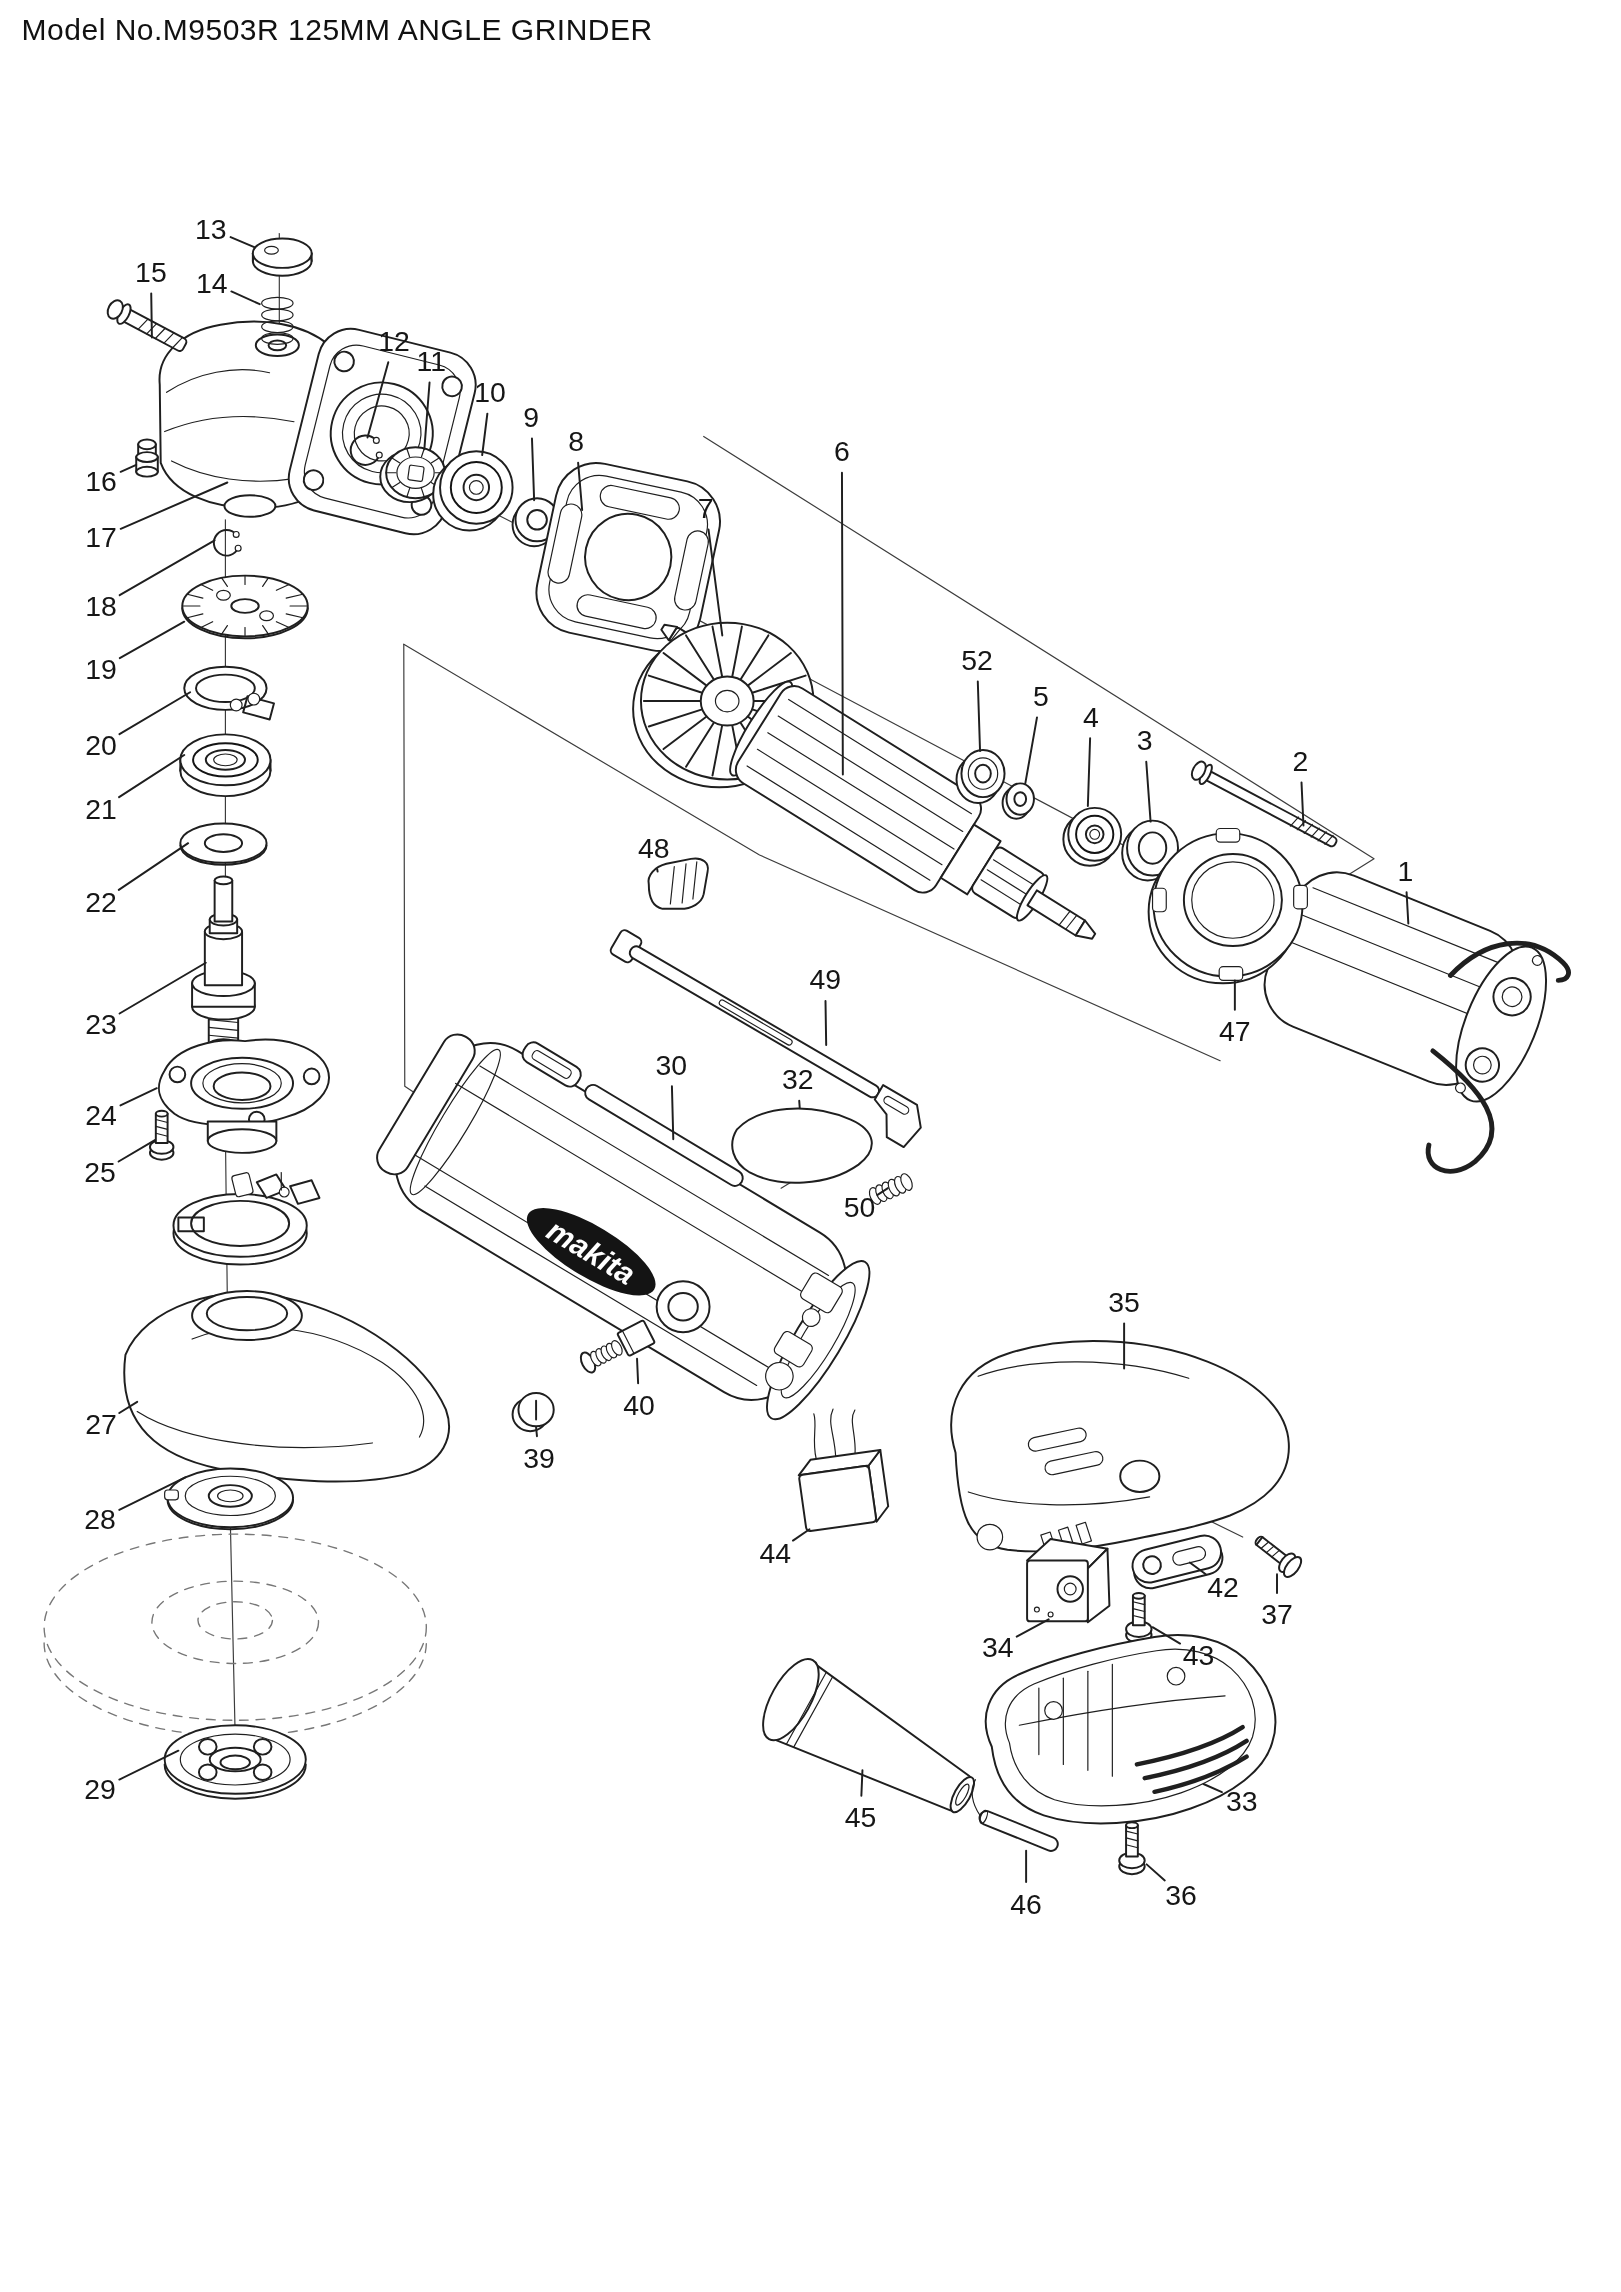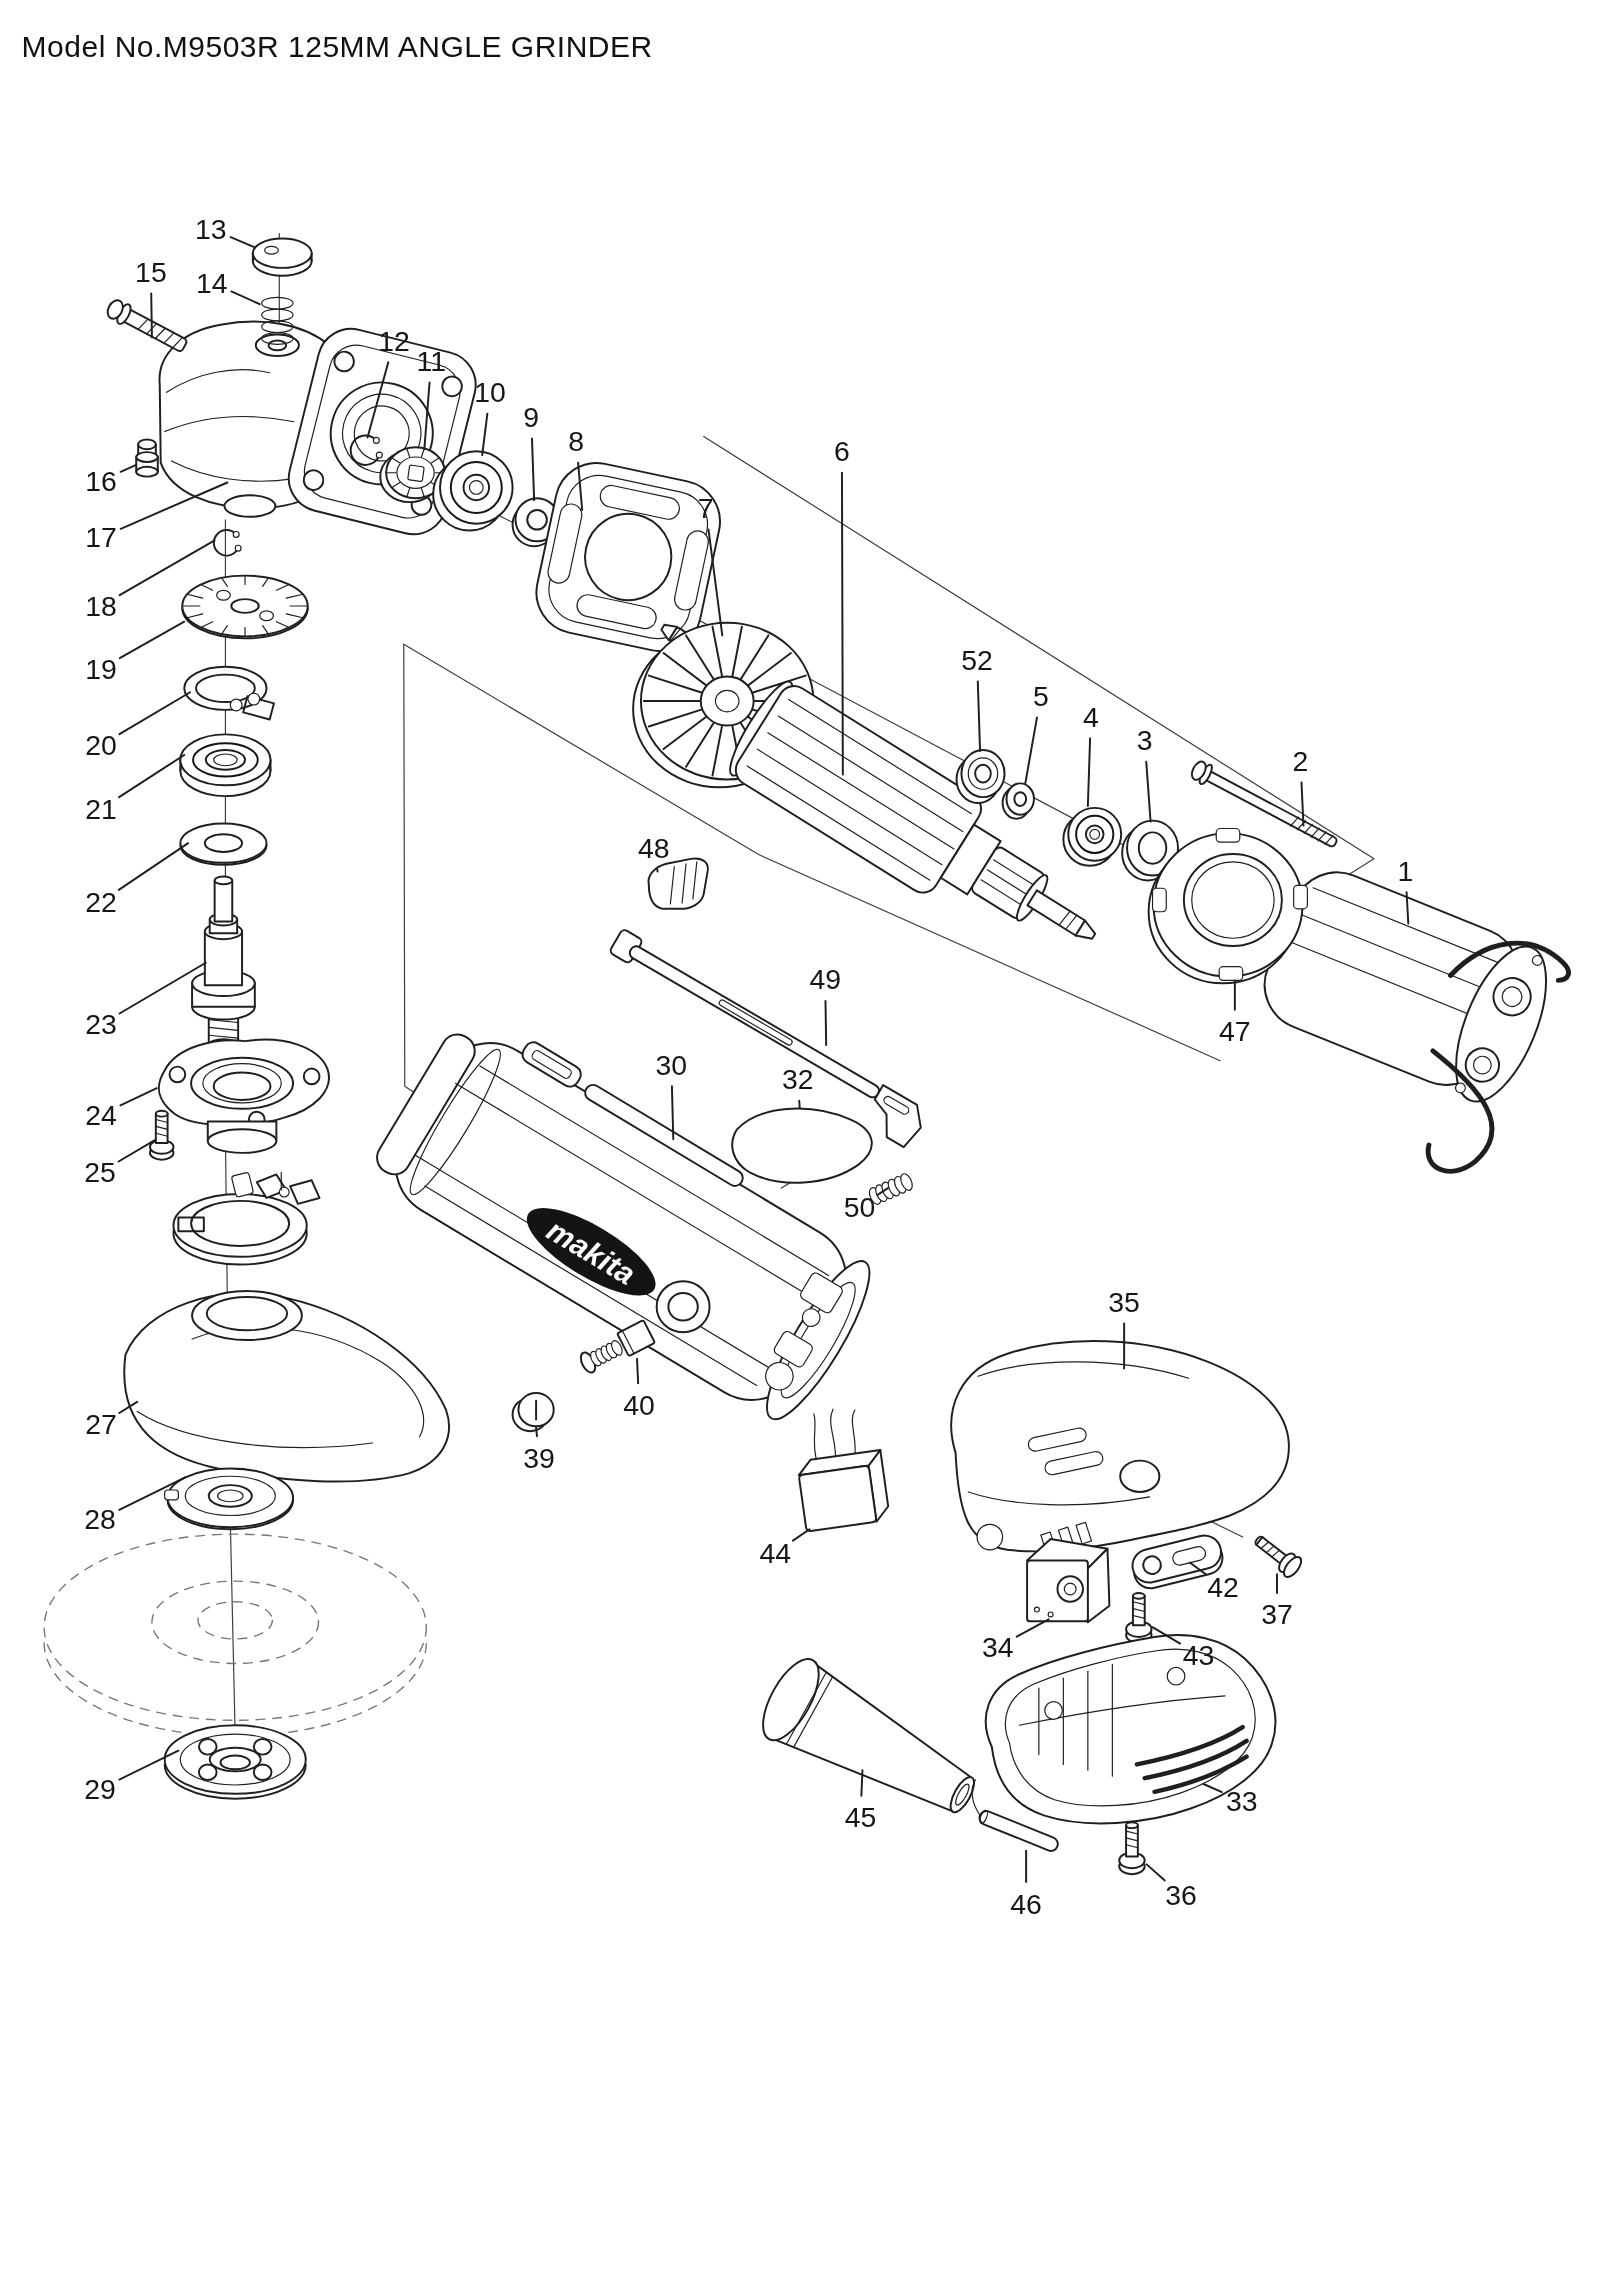--- a/index.html
+++ b/index.html
@@ -1,18 +1,18 @@
 <!DOCTYPE html>
 <html><head>
 <meta charset="utf-8">
 <style>
   html,body{margin:0;padding:0;background:#ffffff;}
   .page{position:relative;width:1621px;height:2293px;background:#fff;overflow:hidden;
         font-family:"Liberation Sans", sans-serif;}
-  .title{position:absolute;left:21.6px;top:30px;font-size:30px;font-weight:500;color:#111;
+  .title{position:absolute;left:21.6px;top:13px;font-size:30px;font-weight:500;color:#111;
          letter-spacing:0.5px;white-space:nowrap;}
   svg{position:absolute;left:0;top:0;}
   svg *{stroke:#1f1f1f;stroke-width:2;fill:none;stroke-linecap:round;stroke-linejoin:round;}
   .f{fill:#ffffff;}
   .dark{fill:#141414;stroke:none;}
   .ring{stroke:#141414;fill:none;}
   .thin{stroke-width:1.2;}
   .axis{stroke:#3c3c3c;stroke-width:1.2;}
   .dash{stroke:#777;stroke-width:1.4;stroke-dasharray:9 8;}
   .heavy{stroke-width:5;}

